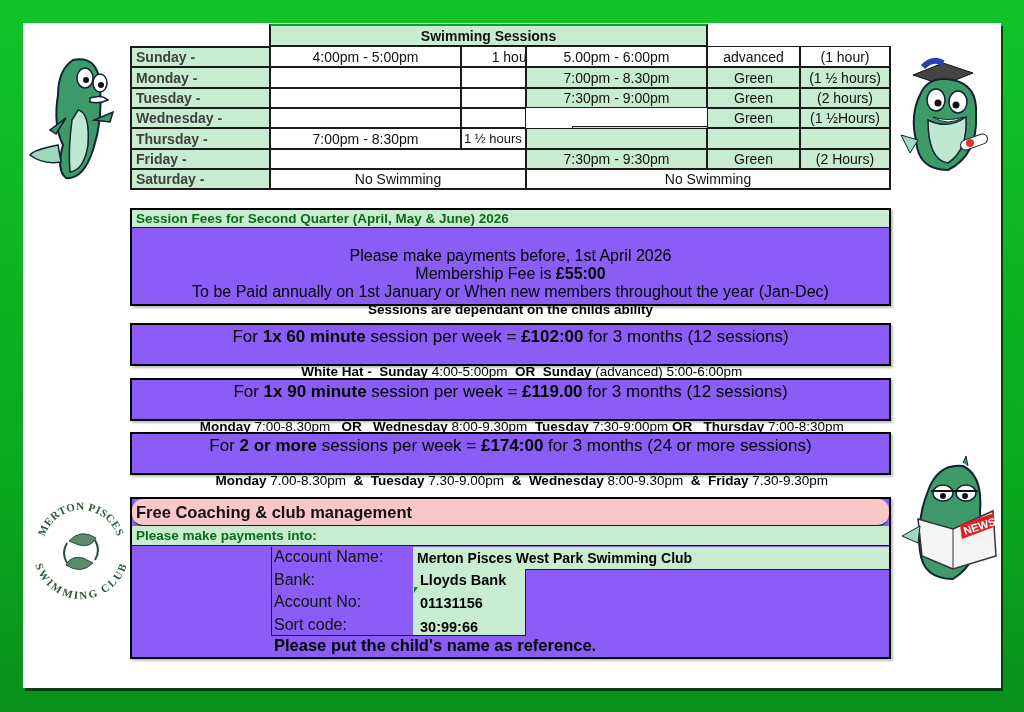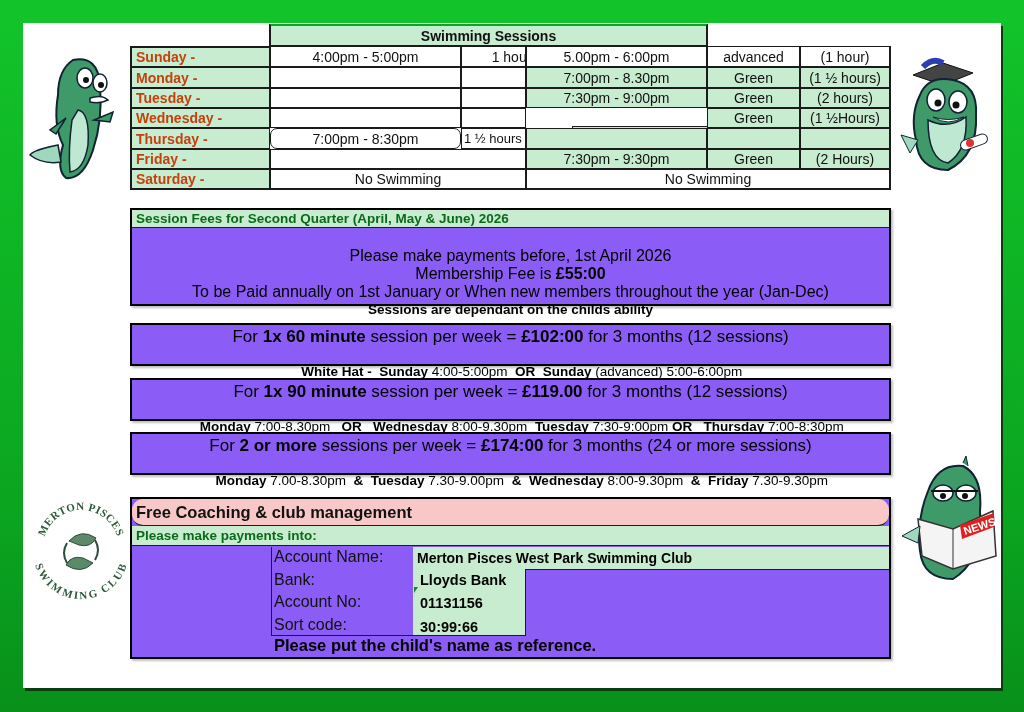--- a/index.html
+++ b/index.html
@@ -6,21 +6,21 @@
   body{width:1024px;height:712px;overflow:hidden;background:#0a9a1e;font-family:"Liberation Sans",sans-serif;}
   .frame{position:absolute;left:0;top:0;width:1024px;height:712px;
     background:linear-gradient(180deg,#12c42a 0%,#0ba620 70%,#08901b 100%);}
   .page{position:absolute;left:23px;top:23px;width:978px;height:665px;background:#fff;
     box-shadow:2px 3px 0 #0b3d10;}
   .abs{position:absolute;}
   .cell{position:absolute;box-sizing:border-box;border:1px solid #1b1b1b;font-size:14px;color:#111;
     display:flex;align-items:center;justify-content:center;white-space:nowrap;overflow:hidden;}
   .g{background:#c8ecd0;}
   .w{background:#fff;}
-  .day{justify-content:flex-start;padding-left:4px;color:#c2410c;font-weight:bold;font-size:14px;text-align:center;}
+  .day{justify-content:flex-start;padding-left:4px;color:#404040;font-weight:bold;font-size:14px;text-align:center;}
   .box{position:absolute;box-sizing:border-box;border:2px solid #000000;background:#8b5cf6;
     box-shadow:2px 2px 2px rgba(0,0,0,0.25);}
   .center{text-align:center;}
   .lab{position:absolute;font-size:16px;color:#111;}
   .fish svg{display:block;}
 </style>
 </head>
 <body>
 
 <div class="frame"></div>
@@ -121,21 +121,21 @@
     <div class="cell g" style="left:777px;top:65px;width:91px;height:20px;border-right:2px solid #1b1b1b;">(2 hours)</div>
 
     <div class="cell g day" style="left:107px;top:85px;width:140px;height:20px;border-left:2px solid #1b1b1b;">Wednesday -</div>
     <div class="cell w" style="left:247px;top:85px;width:191px;height:20px;"></div>
     <div class="cell w" style="left:438px;top:85px;width:65px;height:20px;"></div>
     <div class="cell g" style="left:503px;top:103px;width:168px;height:20px;margin-left:46px;">8:00pm  - 9:30pm</div>
     <div class="cell g" style="left:684px;top:85px;width:93px;height:20px;">Green</div>
     <div class="cell g" style="left:777px;top:85px;width:91px;height:20px;border-right:2px solid #1b1b1b;">(1 ½Hours)</div>
 
     <div class="cell g day" style="left:107px;top:105px;width:140px;height:21px;border-left:2px solid #1b1b1b;">Thursday -</div>
-    <div class="cell w" style="left:247px;top:105px;width:191px;height:21px;border-radius:7px;">7:00pm   -   8:30pm</div>
+    <div class="cell w" style="left:247px;top:105px;width:191px;height:21px;">7:00pm   -   8:30pm</div>
     <div class="cell w" style="left:438px;top:105px;width:65px;height:21px;font-size:13px;justify-content:flex-start;padding-left:2px;">1 ½ hours</div>
     <div class="cell g" style="left:503px;top:105px;width:181px;height:21px;"></div>
     <div class="cell g" style="left:684px;top:105px;width:93px;height:21px;"></div>
     <div class="cell g" style="left:777px;top:105px;width:91px;height:21px;border-right:2px solid #1b1b1b;"></div>
 
     <div class="cell g day" style="left:107px;top:126px;width:140px;height:20px;border-left:2px solid #1b1b1b;">Friday -</div>
     <div class="cell w" style="left:247px;top:126px;width:256px;height:20px;"></div>
     <div class="cell g" style="left:503px;top:126px;width:181px;height:20px;">7:30pm  - 9:30pm</div>
     <div class="cell g" style="left:684px;top:126px;width:93px;height:20px;">Green</div>
     <div class="cell g" style="left:777px;top:126px;width:91px;height:20px;border-right:2px solid #1b1b1b;">(2 Hours)</div>

